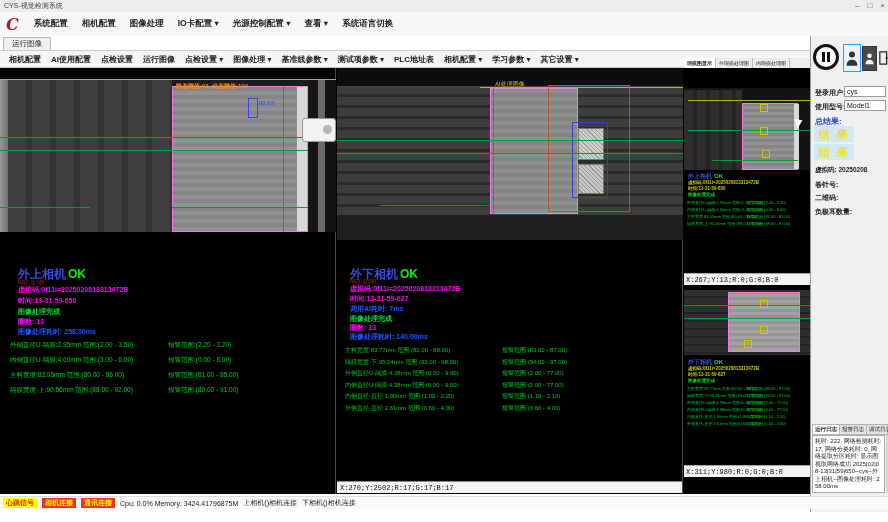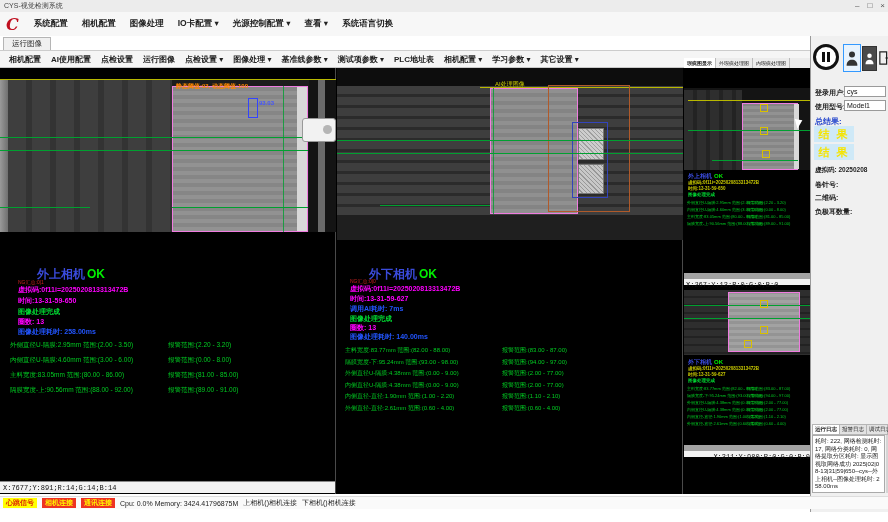--- a/index.html
+++ b/index.html
@@ -26,21 +26,21 @@
   .stage{position:absolute;left:0;top:68px;width:810px;height:426px;background:#000;}
   .view{position:absolute;top:0;height:426px;background:#000;}
   .view-l{left:0;width:336px;border-right:1px solid #4a4a4a;box-sizing:border-box;}
   .view-m{left:337px;width:346px;border-right:1px solid #4a4a4a;box-sizing:border-box;}
   .view-r{left:684px;width:126px;}
   .abs{position:absolute;}
   .coordbar{position:absolute;left:0;top:413px;height:12px;width:100%;background:#f2f2f2;
             border-top:1px solid #888;color:#111;font-size:7px;line-height:12px;padding-left:3px;
             box-sizing:border-box;font-family:"Liberation Mono","DejaVu Sans Mono",monospace;}
   
-  .camname{font-size:12px;font-weight:bold;color:#3a4bdc;white-space:nowrap;margin-left:19px;}
+  .camname{font-size:12px;font-weight:bold;color:#3a4bdc;white-space:nowrap;}
   .camok{color:#00ee00;margin-left:2px;}
   .t-red{color:#cc2222;font-size:5px;}
   .t-mag{color:#ff00ff;font-size:7px;font-weight:bold;white-space:nowrap;}
   .t-grn{color:#00dd33;font-size:7px;font-weight:bold;white-space:nowrap;}
   .t-blu{color:#2255ff;font-size:7px;font-weight:bold;white-space:nowrap;}
   .t-org{color:#ff8800;font-size:6px;font-weight:bold;white-space:nowrap;}
   .t-yel{color:#cccc00;white-space:nowrap;}
   .rows .mrow{display:flex;color:#00cc22;white-space:nowrap;}
   .rows-l .mrow{line-height:15px;font-size:6.5px;}
   .rows-l .mcol{width:158px;}
@@ -57,21 +57,21 @@
   .orangebox{border:1px solid #b05a2a;box-sizing:border-box;}
   .bluebox{border:1px solid #3344bb;box-sizing:border-box;}
   .ybox{border:1px solid #d8c000;box-sizing:border-box;}
   .cursor{width:0;height:0;border-left:7px solid #fff;border-top:3px solid transparent;
           border-bottom:7px solid transparent;transform:rotate(-15deg);}
   
   .minitabs{position:absolute;left:684px;top:58px;width:126px;height:12px;background:#ececec;
             border-bottom:1px solid #bbb;display:flex;box-sizing:border-box;}
   .minitab{font-size:5px;color:#222;line-height:11px;padding:0 3px;border-right:1px solid #bbb;white-space:nowrap;}
   .minitab.active{background:#fff;font-weight:bold;}
-  .minicoord{position:absolute;height:12px;width:126px;background:#f2f2f2;border-top:6px solid #a3a3a3;
+  .minicoord{position:absolute;height:12px;width:126px;background:#f2f2f2;border-top:1px solid #a3a3a3;
              color:#111;font-size:7px;line-height:12px;padding-left:2px;box-sizing:border-box;
              font-family:"Liberation Mono","DejaVu Sans Mono",monospace;}
   .mininame{font-size:6px;font-weight:bold;color:#3a4bdc;white-space:nowrap;}
   .mininame .camok{font-size:6px;}
   .miniline{font-size:4.5px;font-weight:bold;white-space:nowrap;}
   
   .rpanel{position:absolute;left:810px;top:36px;width:78px;height:476px;background:#f0f0f0;
           border-left:1px solid #9a9a9a;box-sizing:border-box;}
   .btn{position:absolute;cursor:pointer;}
   .btn-pause{left:2px;top:8px;width:26px;height:26px;border:3px solid #111;border-radius:50%;
@@ -209,21 +209,20 @@
           <div class="mrow">
             <span class="mcol">主料宽度:83.05mm 范围:(80.00 - 86.00)</span>
             <span class="acol">报警范围:(81.00 - 85.00)</span>
           </div>
 
           <div class="mrow">
             <span class="mcol">隔膜宽度-上:90.56mm 范围:(88.00 - 92.00)</span>
             <span class="acol">报警范围:(89.00 - 91.00)</span>
           </div>
         </div>
-      <div class="coordbar">X:7677;Y:891;R:14;G:14;B:14</div>
     </div>
 
     <div class="view view-m">
       <div class="abs" style="left:0;top:0;width:346px;height:172px;background:#0d0d0d;">
         <div class="abs" style="left:0;top:18px;width:346px;height:129px;background:repeating-linear-gradient(180deg,#3e3e3e 0 8px,#2b2b2b 8px 11px);"></div>
         <div class="abs" style="left:0;top:147px;width:346px;height:25px;background:#1f1f1f;"></div>
         <div class="abs hline yellow" style="left:143px;top:19px;width:203px;"></div>
         <div class="abs pinkbox" style="left:153px;top:20px;width:88px;height:126px;background:repeating-linear-gradient(0deg,#909090 0 4px,#848484 4px 8px);"></div>
         <div class="abs orangebox" style="left:211px;top:17px;width:82px;height:127px;"></div>
         <div class="abs bluebox" style="left:235px;top:54px;width:36px;height:76px;"></div>
@@ -271,20 +270,21 @@
           <div class="mrow">
             <span class="mcol">内侧直径-直径:1.90mm 范围:(1.00 - 2.20)</span>
             <span class="acol">报警范围:(1.10 - 2.10)</span>
           </div>
 
           <div class="mrow">
             <span class="mcol">外侧直径-直径:2.61mm 范围:(0.60 - 4.00)</span>
             <span class="acol">报警范围:(0.60 - 4.00)</span>
           </div>
         </div>
+      <div class="coordbar">X:270;Y:2502;R:17;G:17;B:17</div>
     </div>
 
     <div class="view view-r">
 
       <div class="abs" style="left:0;top:20px;width:126px;height:82px;background:#141414;">
         <div class="abs" style="left:0;top:2px;width:58px;height:80px;background:repeating-linear-gradient(90deg,#2e2e2e 0 9px,#232323 9px 13px);"></div>
         <div class="abs hline yellow" style="left:4px;top:12px;width:122px;"></div>
         <div class="abs pinkbox" style="left:58px;top:15px;width:56px;height:67px;background:repeating-linear-gradient(0deg,#929292 0 3px,#858585 3px 6px);"></div>
         <div class="abs" style="left:110px;top:16px;width:5px;height:65px;background:#d8d8d8;"></div>
         <div class="abs hline green" style="left:4px;top:42px;width:122px;"></div>
@@ -363,21 +363,21 @@
           <div class="mrow">
             <span class="mcol">内侧直径-直径:1.90mm 范围:(1.00 - 2.20)</span>
             <span class="acol">报警范围:(1.10 - 2.10)</span>
           </div>
 
           <div class="mrow">
             <span class="mcol">外侧直径-直径:2.61mm 范围:(0.60 - 4.00)</span>
             <span class="acol">报警范围:(0.60 - 4.00)</span>
           </div>
         </div>
-      <div class="minicoord" style="left:0;top:377px;text-align:right;">X:311;Y:980;R:0;G:0;B:0</div>
+      <div class="minicoord" style="left:0;top:397px;">X:311;Y:980;R:0;G:0;B:0</div>
     </div>
   </div>
 
   <div class="rpanel">
     <div class="btn btn-pause">
         <i class="l"></i>
         <i class="r"></i>
       </div>
     <div class="btn btn-user">
       <svg width="12" height="20" viewBox="0 0 20 28">

